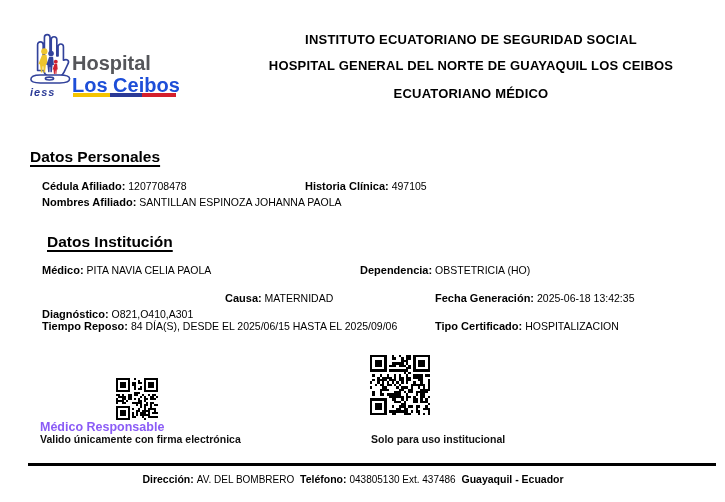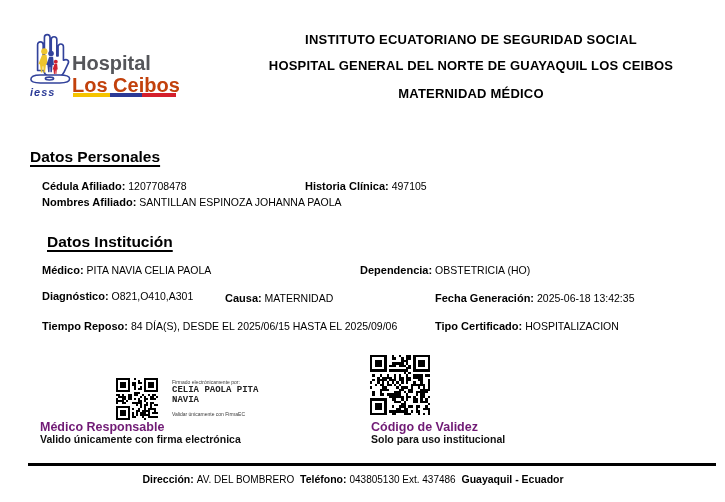--- a/index.html
+++ b/index.html
@@ -3,39 +3,39 @@
 <meta charset="utf-8">
 <style>
   html,body{margin:0;padding:0;background:#fff;}
   body{font-family:"Liberation Sans",sans-serif;color:#000;}
   .page{position:relative;width:725px;height:502px;background:#fff;overflow:hidden;}
 
   
   .logo-hand{position:absolute;left:26px;top:24px;}
   .logo-iess{position:absolute;left:30px;top:86px;font-size:11px;font-weight:bold;font-style:italic;color:#2b3a96;letter-spacing:1px;}
   .logo-name1{position:absolute;left:72px;top:53px;font-size:20px;font-weight:bold;color:#55565a;line-height:1;text-align:center;}
-  .logo-name2{position:absolute;left:72px;top:75px;font-size:20px;font-weight:bold;color:#c2410c;line-height:1;}
+  .logo-name2{position:absolute;left:72px;top:75px;font-size:20px;font-weight:bold;color:#1d4ed8;line-height:1;}
   .tricolor{position:absolute;left:73px;top:93px;width:103px;height:3.5px;
     background:linear-gradient(90deg,#f5c400 0 36%,#2b3a96 36% 67%,#d41f2c 67% 100%);}
 
   
   .hdr{position:absolute;left:235px;width:472px;text-align:center;font-weight:bold;font-size:13px;letter-spacing:.2px;}
   .hdr1{top:32px;} .hdr2{top:58px;} .hdr3{top:86px;}
 
   
   .section-h{position:absolute;font-size:15.5px;font-weight:bold;text-decoration:underline;text-decoration-thickness:2px;text-underline-offset:3px;}
   .field{position:absolute;white-space:nowrap;font-size:10.5px;}
   .field b{font-size:11px;}
 
   
   .qr{position:absolute;shape-rendering:crispEdges;}
   .stamp{position:absolute;left:172px;top:379px;width:125px;color:#3a3a3a;}
   .stamp .tiny{font-size:5px;line-height:1.2;transform-origin:left top;}
   .stamp .name{font-family:"Liberation Mono",monospace;font-weight:bold;font-size:9px;line-height:1.15;color:#222;width:112px;}
-  .sig-label{position:absolute;font-size:12.5px;font-weight:bold;color:#701a75;line-height:1.15;}
+  .sig-label{position:absolute;font-size:12.5px;font-weight:bold;color:#8b5cf6;line-height:1.15;}
   .sig-note{position:absolute;font-size:10.5px;font-weight:bold;color:#111;line-height:1.1;}
 
   
   .footer-line{position:absolute;left:28px;top:463px;width:688px;height:2.5px;background:#000;}
   .footer{position:absolute;left:0;top:473px;width:706px;text-align:center;font-size:10px;}
   .footer b{font-size:10.5px;}
   .footer span{margin:0 3px;}
 </style>
 </head>
 <body>
@@ -59,21 +59,21 @@
       <ellipse cx="22.5" cy="52.8" rx="4" ry="1.4" fill="none"></ellipse>
     </g>
   </svg>
   <div class="logo-iess">iess</div>
   <div class="logo-name1">Hospital</div>
   <div class="logo-name2">Los Ceibos</div>
   <div class="tricolor"></div>
 
   <div class="hdr hdr1">INSTITUTO ECUATORIANO DE SEGURIDAD SOCIAL</div>
   <div class="hdr hdr2">HOSPITAL GENERAL DEL NORTE DE GUAYAQUIL LOS CEIBOS</div>
-  <div class="hdr hdr3">MATERNIDAD MÉDICO</div>
+  <div class="hdr hdr3">ECUATORIANO MÉDICO</div>
 
   <div class="section-h" style="left:30px;top:148px;">Datos Personales</div>
 
   <div class="field" style="left:42px;top:180px;">
     <b>Cédula Afiliado:</b>
     <span>1207708478</span>
   </div>
   <div class="field" style="left:305px;top:180px;">
     <b>Historia Clínica:</b>
     <span>497105</span>
@@ -87,21 +87,21 @@
 
   <div class="field" style="left:42px;top:264px;">
     <b>Médico:</b>
     <span>PITA NAVIA CELIA PAOLA</span>
   </div>
   <div class="field" style="left:360px;top:264px;">
     <b>Dependencia:</b>
     <span>OBSTETRICIA (HO)</span>
   </div>
 
-  <div class="field" style="left:42px;top:290px;">
+  <div class="field" style="left:42px;top:308px;">
     <b>Diagnóstico:</b>
     <span>O821,O410,A301</span>
   </div>
   <div class="field" style="left:225px;top:292px;">
     <b>Causa:</b>
     <span>MATERNIDAD</span>
   </div>
   <div class="field" style="left:435px;top:292px;">
     <b>Fecha Generación:</b>
     <span>2025-06-18 13:42:35</span>
@@ -237,25 +237,20 @@
         <rect x="20" y="19" width="1" height="1"></rect>
         <rect x="14" y="20" width="1" height="1"></rect>
         <path fill-rule="evenodd" d="M0 0h7v7h-7zM1 1v5h5v-5z"></path>
         <rect x="2" y="2" width="3" height="3"></rect>
         <path fill-rule="evenodd" d="M14 0h7v7h-7zM15 1v5h5v-5z"></path>
         <rect x="16" y="2" width="3" height="3"></rect>
         <path fill-rule="evenodd" d="M0 14h7v7h-7zM1 15v5h5v-5z"></path>
         <rect x="2" y="16" width="3" height="3"></rect>
       </g>
     </svg>
-  <div class="stamp">
-    <div class="tiny">Firmado electrónicamente por:</div>
-    <div class="name">CELIA PAOLA PITA NAVIA</div>
-    <div class="tiny" style="margin-top:5px;">Validar únicamente con FirmaEC</div>
-  </div>
   <div class="sig-label" style="left:40px;top:420px;">Médico Responsable</div>
   <div class="sig-note" style="left:40px;top:434px;">Valido únicamente con firma electrónica</div>
 
   <svg class="qr" style="left:370px;top:355px;" width="60" height="60" viewBox="0 0 25 25">
       <g fill="#000">
         <rect x="9" y="0" width="1" height="1"></rect>
         <rect x="12" y="0" width="1" height="1"></rect>
         <rect x="15" y="0" width="1" height="1"></rect>
         <rect x="16" y="0" width="1" height="1"></rect>
         <rect x="9" y="1" width="1" height="1"></rect>
@@ -476,21 +471,20 @@
         <rect x="22" y="24" width="1" height="1"></rect>
         <rect x="24" y="24" width="1" height="1"></rect>
         <path fill-rule="evenodd" d="M0 0h7v7h-7zM1 1v5h5v-5z"></path>
         <rect x="2" y="2" width="3" height="3"></rect>
         <path fill-rule="evenodd" d="M18 0h7v7h-7zM19 1v5h5v-5z"></path>
         <rect x="20" y="2" width="3" height="3"></rect>
         <path fill-rule="evenodd" d="M0 18h7v7h-7zM1 19v5h5v-5z"></path>
         <rect x="2" y="20" width="3" height="3"></rect>
       </g>
     </svg>
-  <div class="sig-label" style="left:371px;top:420px;">Código de Validez</div>
   <div class="sig-note" style="left:371px;top:434px;">Solo para uso institucional</div>
 
   <div class="footer-line"></div>
   <div class="footer">
     <b>Dirección:</b><span>AV. DEL BOMBRERO</span>
     <b>Teléfono:</b><span>043805130 Ext. 437486</span>
     <b>Guayaquil - Ecuador</b>
   </div>
 
 </div>

